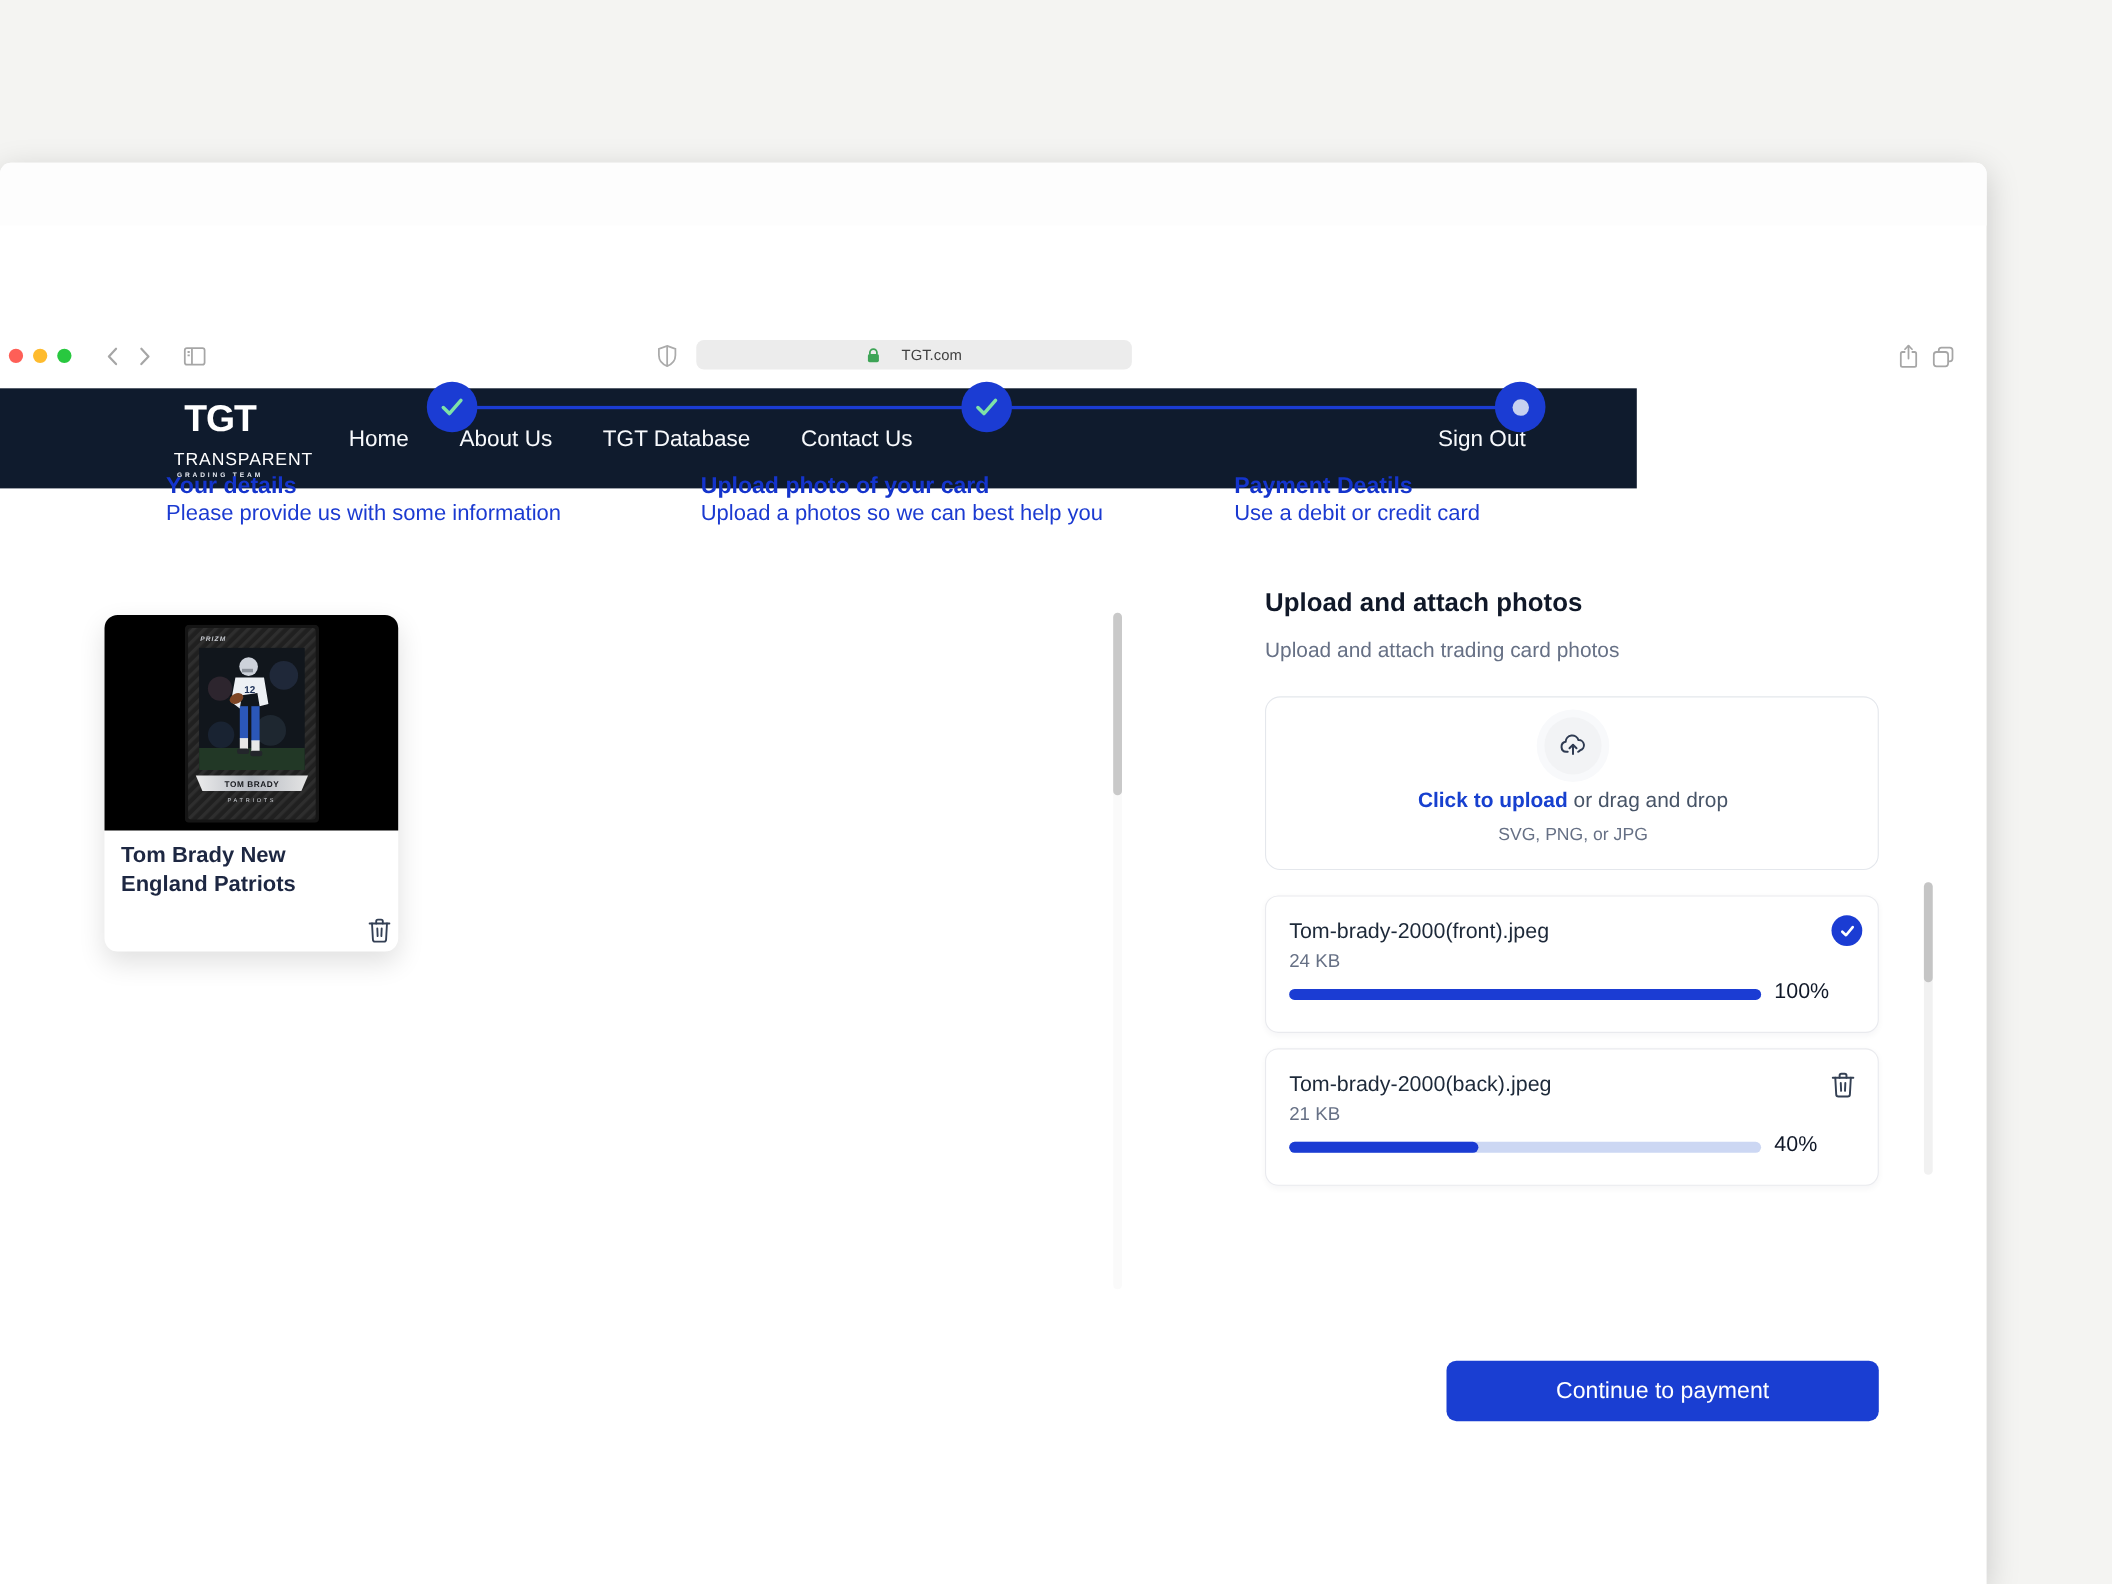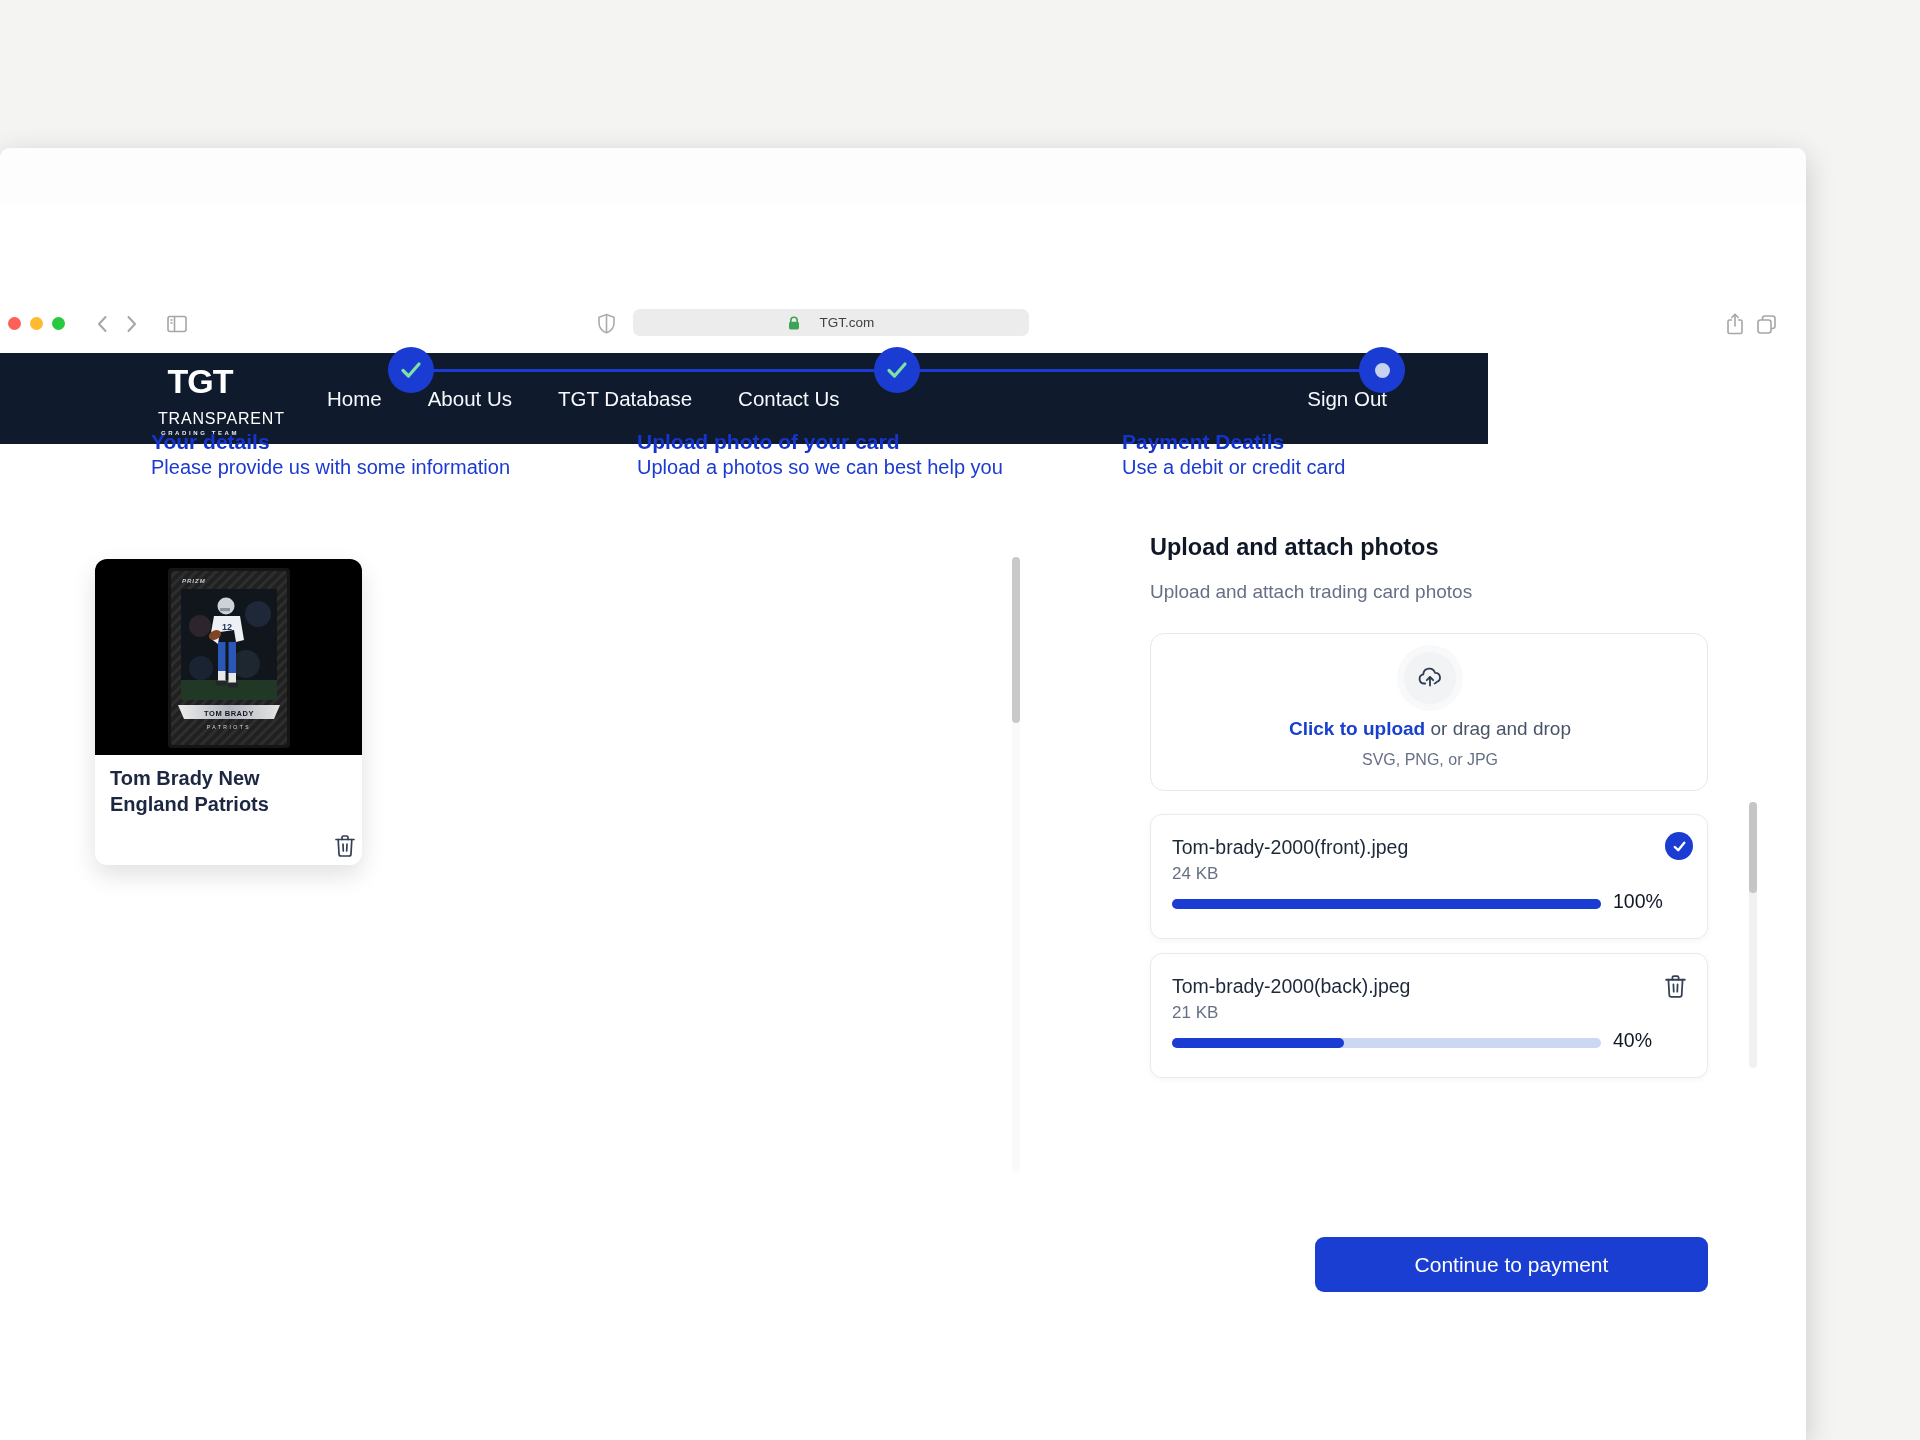--- a/index.html
+++ b/index.html
@@ -27,21 +27,21 @@
   .url-text { font-size:13.5px; color:#414141; }
   .icon-share { position:absolute; left:1725px; top:164px; width:20px; height:24px; color:#a6a6a6; }
   .icon-tabs  { position:absolute; left:1756px; top:166px; width:21px; height:21px; color:#a6a6a6; }
 
   
   .navbar { position:absolute; left:0; top:205px; width:1488px; height:91px; background:#0f1b2d; }
   .logo { position:absolute; left:158px; top:11px; width:84px; text-align:center; color:#fff; cursor:pointer; }
   .logo-acronym { font-size:34px; font-weight:800; letter-spacing:-1px; line-height:34px; }
   .logo-line1 { font-size:16px; font-weight:400; letter-spacing:.8px; margin-top:12px; }
   .logo-line2 { font-size:6px; font-weight:700; letter-spacing:2.6px; margin-top:2px; color:#e8ecf4; }
-  .navlinks { position:absolute; left:327px; top:0; height:91px; display:flex; align-items:center; gap:46px; }
+  .navlinks { position:absolute; left:317px; top:0; height:91px; display:flex; align-items:center; gap:46px; }
   .navlink { color:#f7f9fc; font-size:20.5px; cursor:pointer; white-space:nowrap; }
   .signout { position:absolute; right:101px; top:0; height:91px; display:flex; align-items:center;
              color:#f7f9fc; font-size:20.5px; cursor:pointer; }
 
   
   .step-line { position:absolute; left:411px; top:369px; width:971px; height:2.5px; background:#1b3cd3; }
   .step-dot { position:absolute; top:347px; width:46px; height:46px; border-radius:50%; background:#1b3cd3;
               display:flex; align-items:center; justify-content:center; cursor:pointer; }
   .dot-0 { left:388px; } .dot-1 { left:874px; } .dot-2 { left:1359px; }
   .step-dot svg.check { width:26px; height:26px; display:none; }

